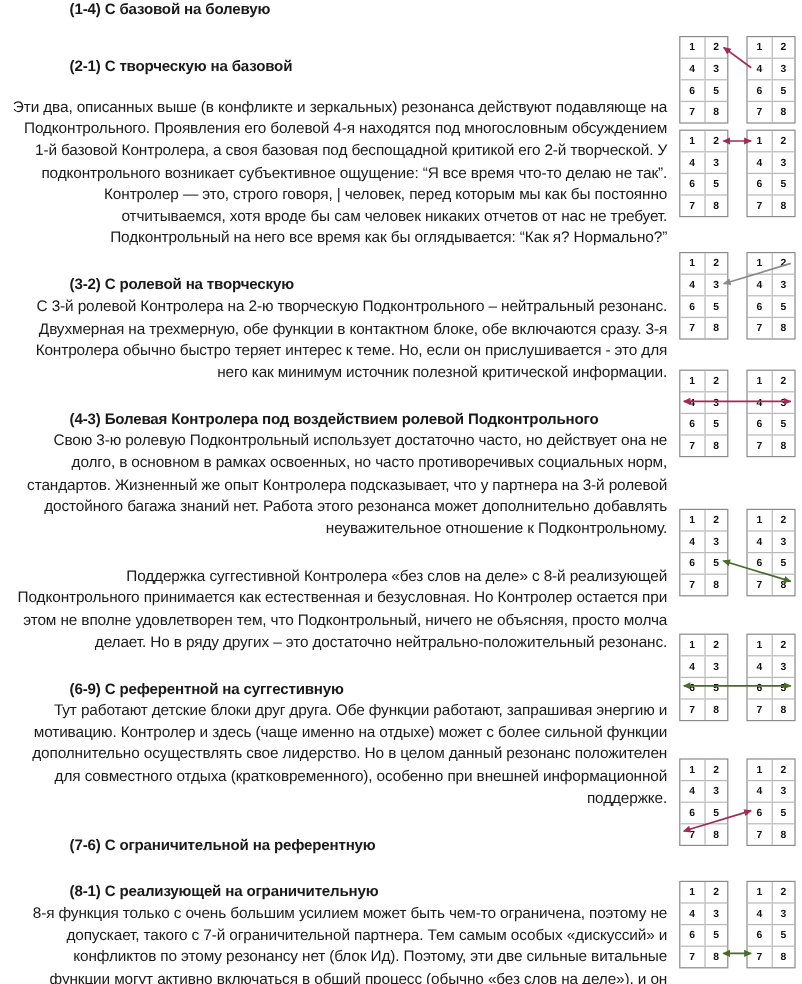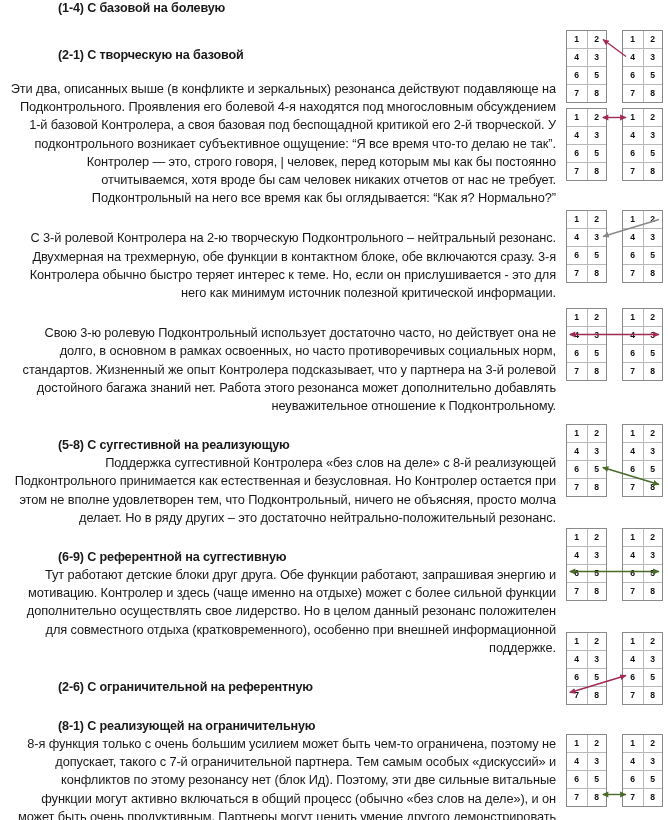--- a/index.html
+++ b/index.html
@@ -112,47 +112,48 @@
     <div class="section">
       <div class="sec-title">(1-4) С базовой на болевую</div>
       <div class="sec-title sub">(2-1) С творческую на базовой</div>
       <div class="gap-md"></div>
       <div class="sec-body">Эти два, описанных выше (в конфликте и зеркальных) резонанса действуют подавляюще на Подконтрольного. Проявления его болевой 4-я находятся под многословным обсуждением 1-й базовой Контролера, а своя базовая под беспощадной критикой его 2-й творческой. У подконтрольного возникает субъективное ощущение: “Я все время что-то делаю не так”. Контролер — это, строго говоря, | человек, перед которым мы как бы постоянно отчитываемся, хотя вроде бы сам человек никаких отчетов от нас не требует. Подконтрольный на него все время как бы оглядывается: “Как я? Нормально?”</div>
     </div>
 
     <div class="gap-lg"></div>
 
     <div class="section">
+      <div class="sec-title">(3-2) С ролевой на творческую</div>
       <div class="sec-body">С 3-й ролевой Контролера на 2-ю творческую Подконтрольного – нейтральный резонанс. Двухмерная на трехмерную, обе функции в контактном блоке, обе включаются сразу. 3-я Контролера обычно быстро теряет интерес к теме. Но, если он прислушивается - это для него как минимум источник полезной критической информации.</div>
     </div>
 
     <div class="gap-lg"></div>
 
     <div class="section">
+      <div class="sec-title">(4-3) Болевая Контролера под воздействием ролевой Подконтрольного</div>
       <div class="sec-body">Свою 3-ю ролевую Подконтрольный использует достаточно часто, но действует она не долго, в основном в рамках освоенных, но часто противоречивых социальных норм, стандартов. Жизненный же опыт Контролера подсказывает, что у партнера на 3-й ролевой достойного багажа знаний нет. Работа этого резонанса может дополнительно добавлять неуважительное отношение к Подконтрольному.</div>
     </div>
 
     <div class="gap-lg"></div>
 
     <div class="section">
-      <div class="sec-title">(5-8) С суггестивной на реализующую</div>
       <div class="sec-body">Поддержка суггестивной Контролера «без слов на деле» с 8-й реализующей Подконтрольного принимается как естественная и безусловная. Но Контролер остается при этом не вполне удовлетворен тем, что Подконтрольный, ничего не объясняя, просто молча делает. Но в ряду других – это достаточно нейтрально-положительный резонанс.</div>
     </div>
 
     <div class="gap-lg"></div>
 
     <div class="section">
       <div class="sec-title">(6-9) С референтной на суггестивную</div>
       <div class="sec-body">Тут работают детские блоки друг друга. Обе функции работают, запрашивая энергию и мотивацию. Контролер и здесь (чаще именно на отдыхе) может с более сильной функции дополнительно осуществлять свое лидерство. Но в целом данный резонанс положителен для совместного отдыха (кратковременного), особенно при внешней информационной поддержке.</div>
     </div>
 
     <div class="gap-lg"></div>
 
     <div class="section">
-      <div class="sec-title">(2-6) С ограничительной на референтную</div>
+      <div class="sec-title">(7-6) С ограничительной на референтную</div>
     </div>
 
     <div class="gap-lg"></div>
 
     <div class="section">
       <div class="sec-title">(8-1) С реализующей на ограничительную</div>
       <div class="sec-body">8-я функция только с очень большим усилием может быть чем-то ограничена, поэтому не допускает, такого с 7-й ограничительной партнера. Тем самым особых «дискуссий» и конфликтов по этому резонансу нет (блок Ид). Поэтому, эти две сильные витальные функции могут активно включаться в общий процесс (обычно «без слов на деле»), и он может быть очень продуктивным. Партнеры могут ценить умение другого демонстрировать нюансы подходов к решению тех или иных задач по объединяющему аспекту.</div>
     </div>
 
   </div>

